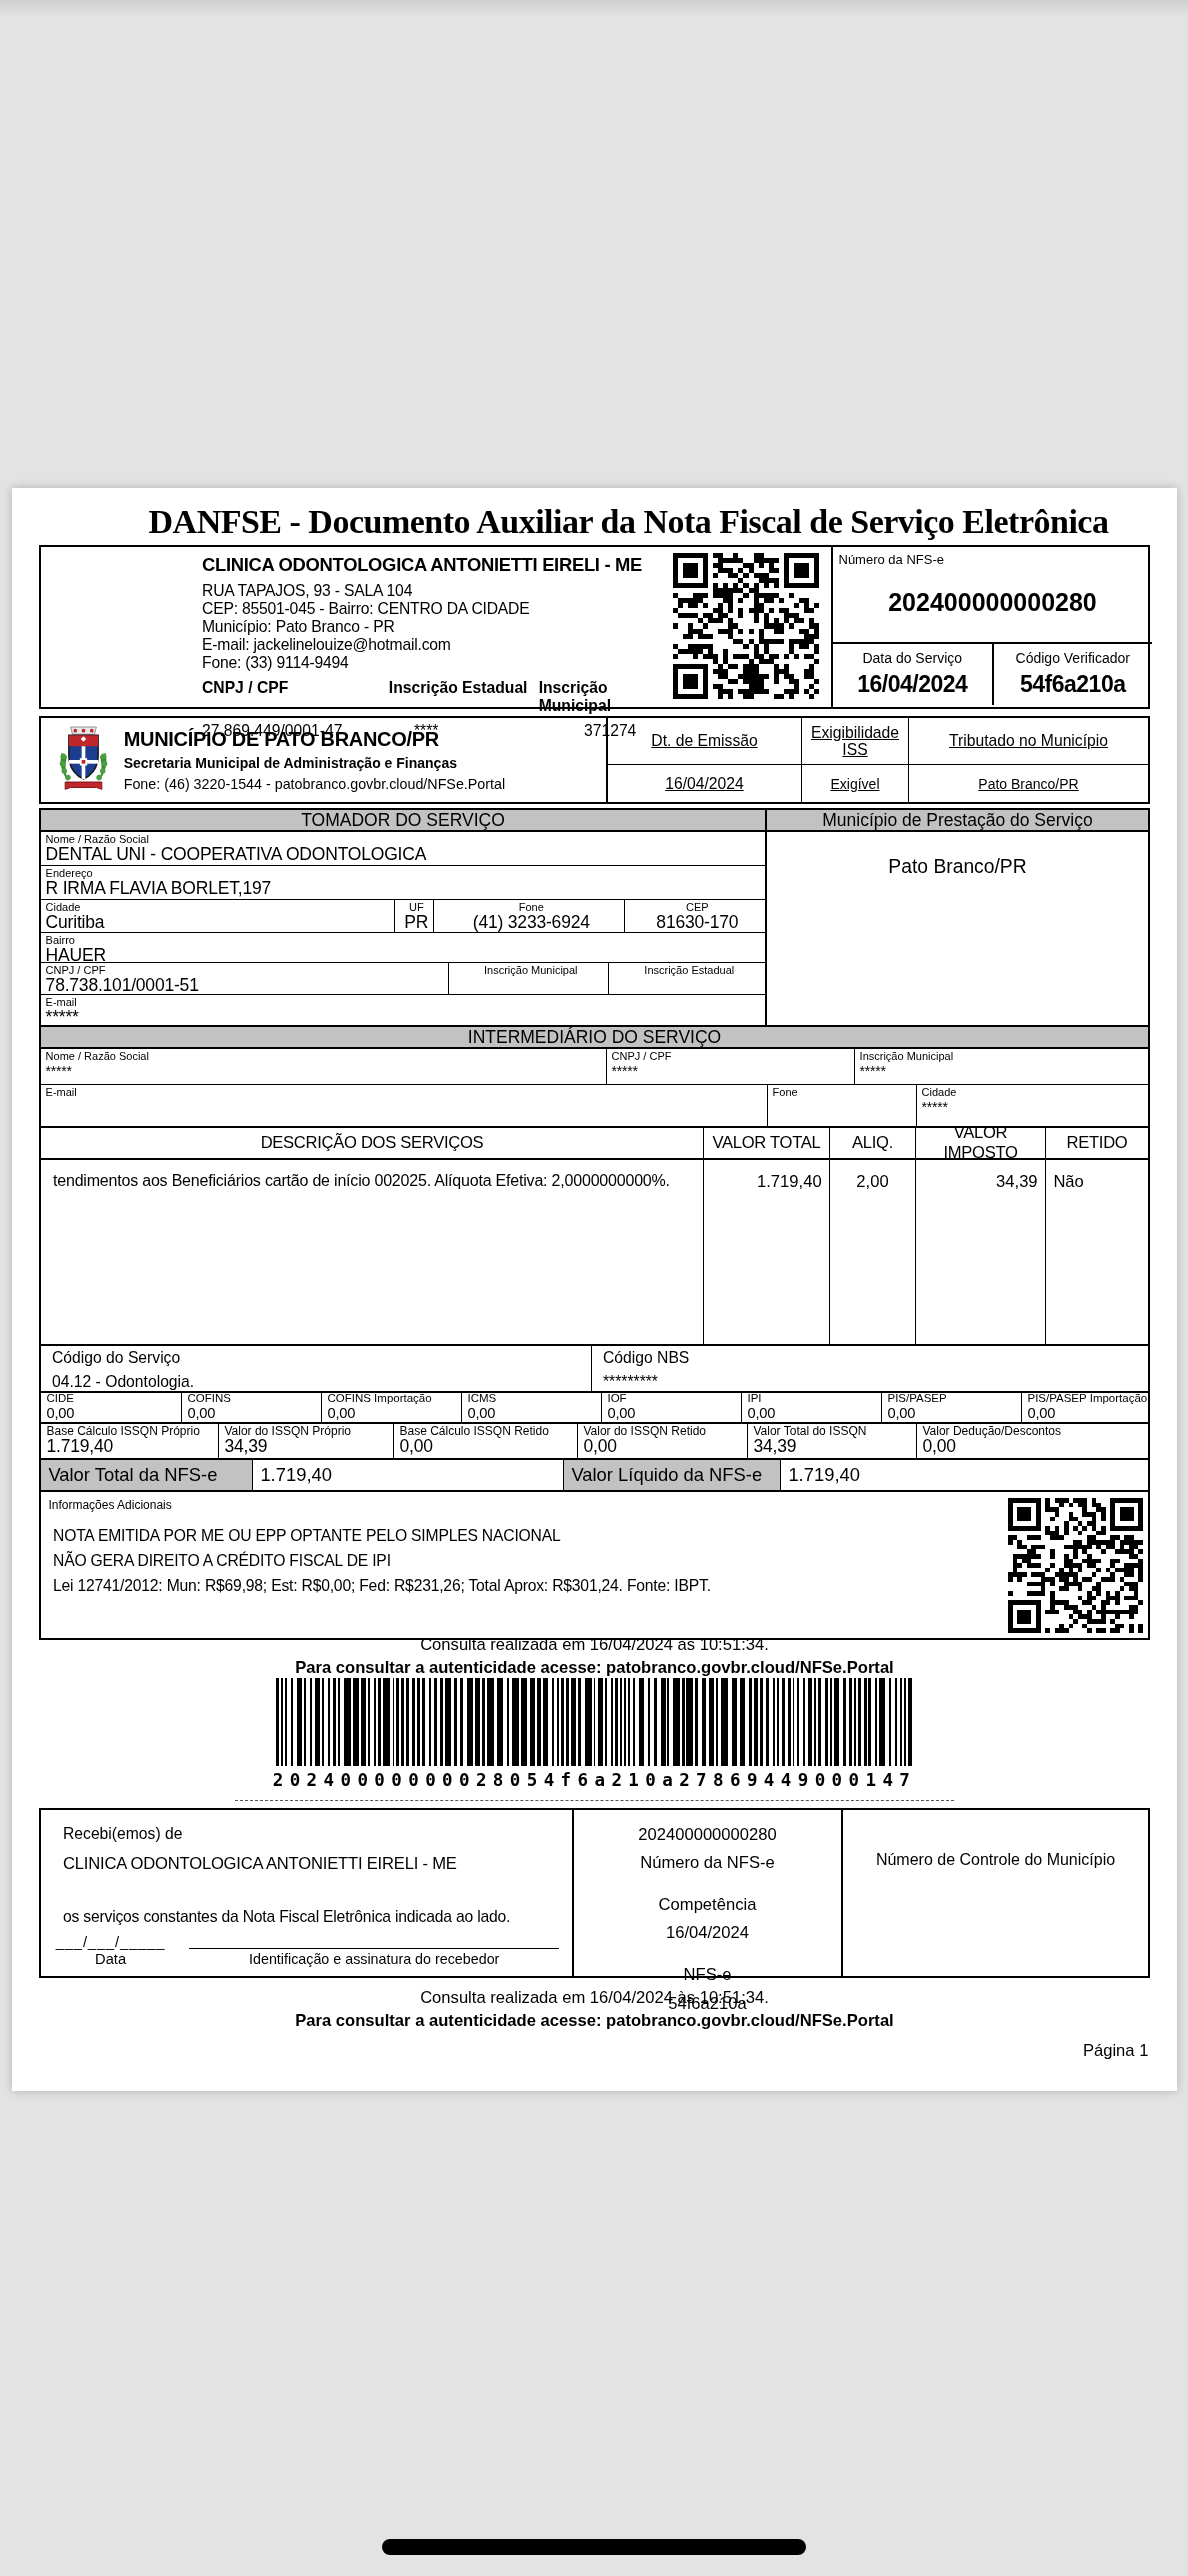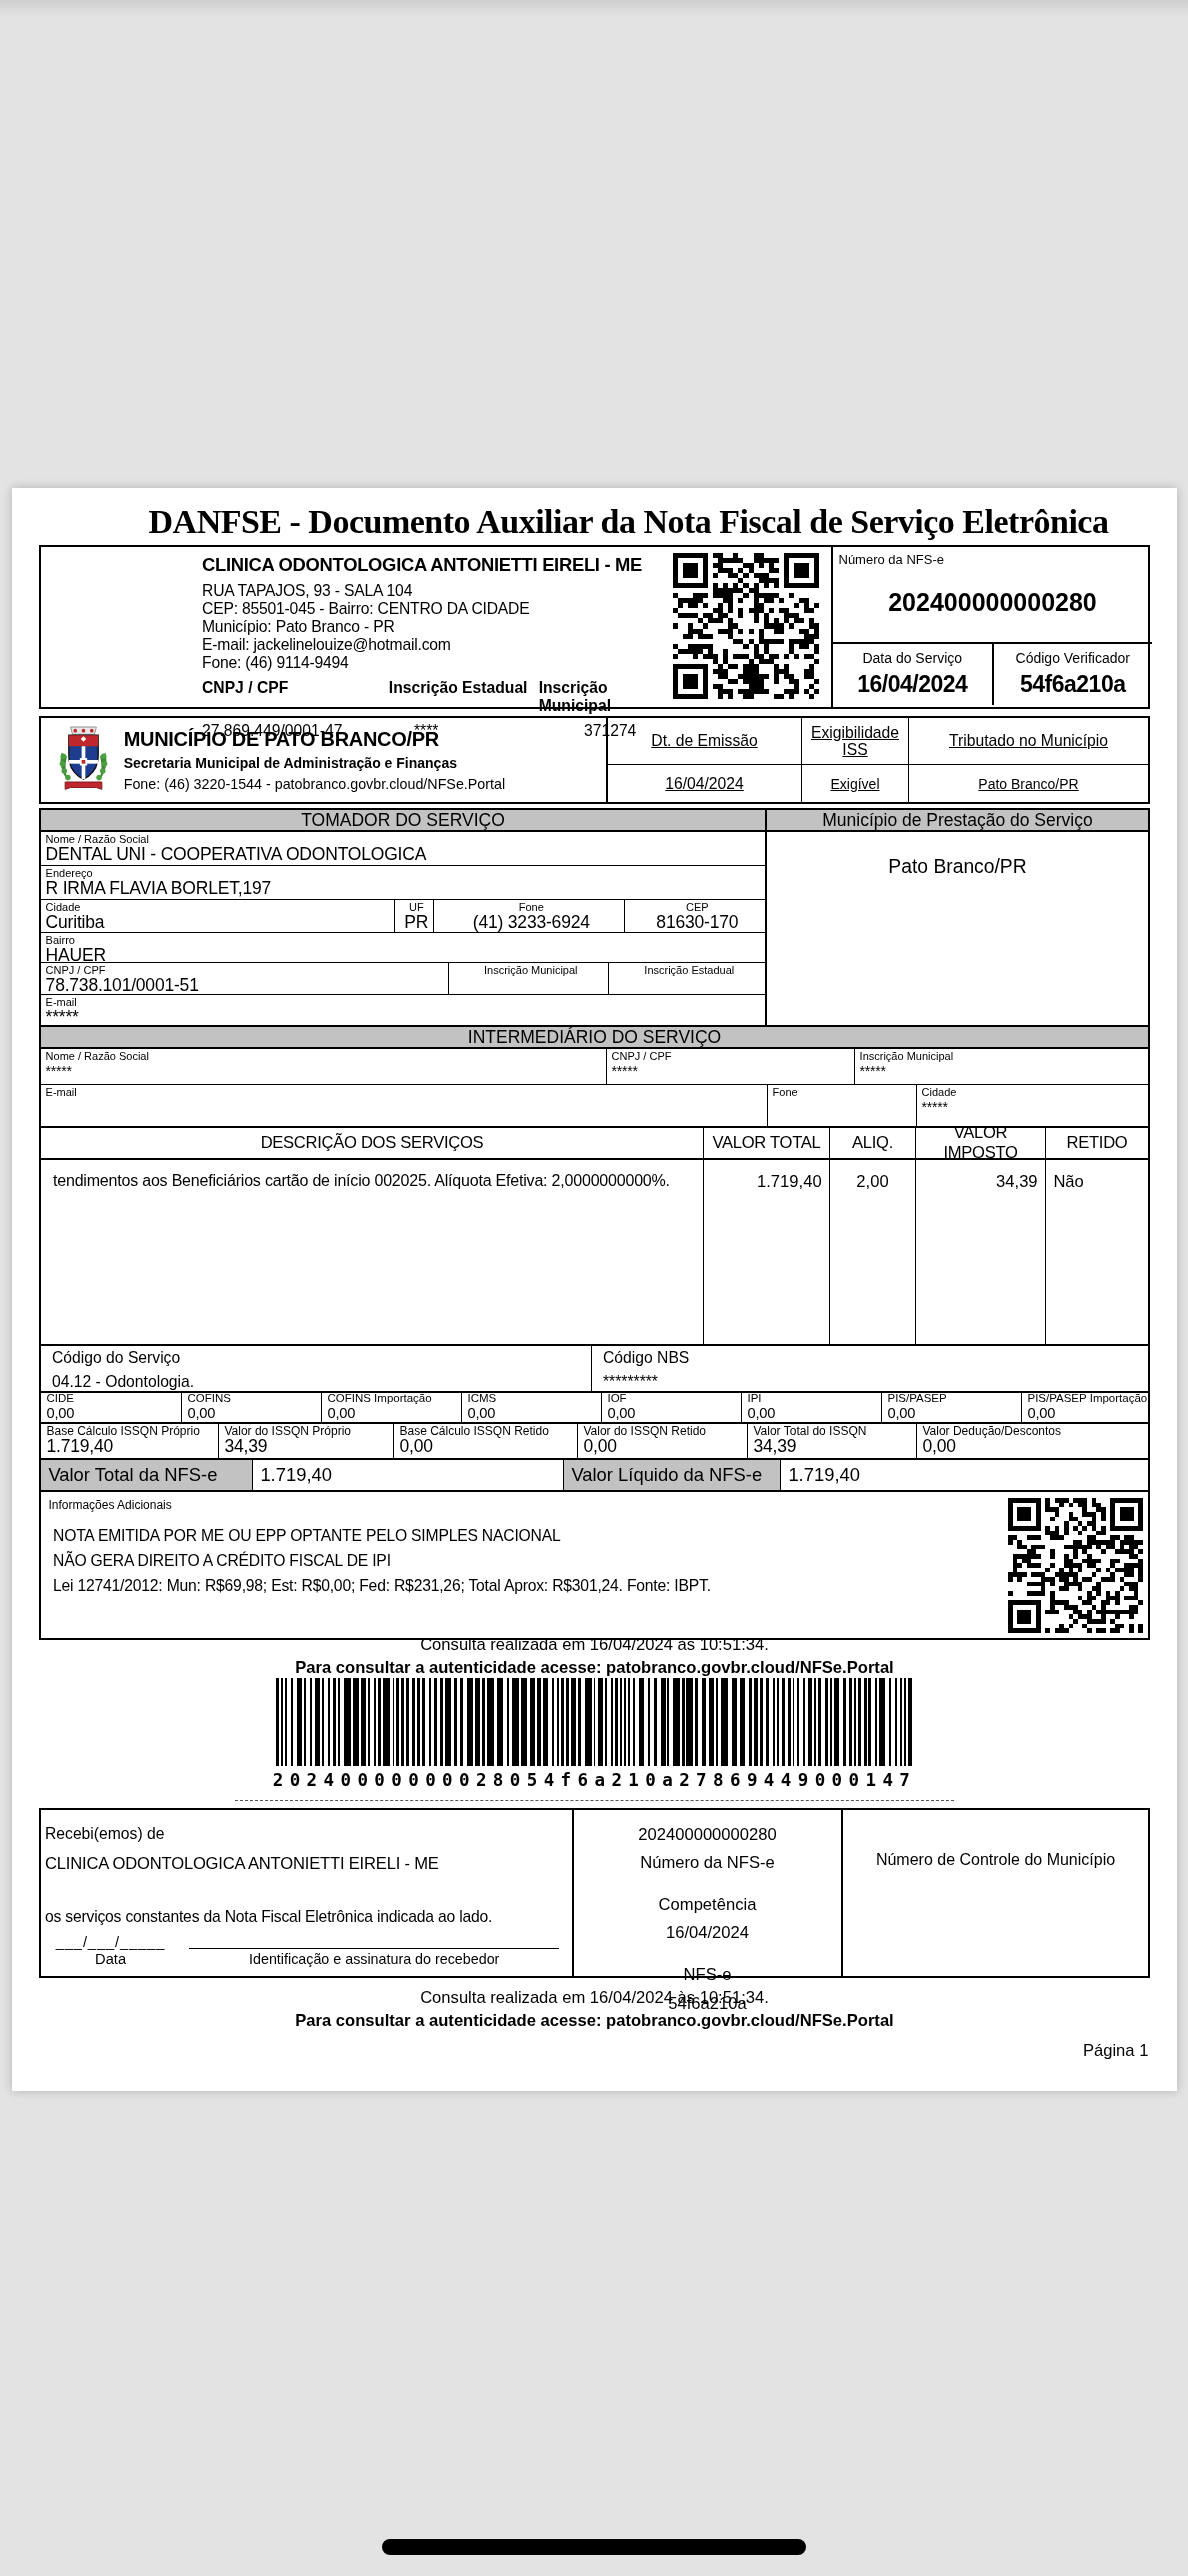--- a/index.html
+++ b/index.html
@@ -103,21 +103,21 @@
   
   .cline{position:absolute;width:100%;text-align:center;font-size:16.6px;}
   .cbold{font-weight:bold;}
   .barcode{position:absolute;top:1190px;left:264px;width:636px;height:88px;}
   .digits{position:absolute;top:1282px;width:100%;text-align:center;
           font-family:"DejaVu Sans Mono",monospace;font-weight:bold;font-size:17.5px;letter-spacing:6.4px;}
   .dash{position:absolute;top:1312px;left:223px;width:719px;border-top:1.8px dashed #555;}
   
   .recibo{position:absolute;top:1320px;left:27px;width:1111px;height:170px;border:2.8px solid #000;
           box-sizing:border-box;display:flex;}
-  .rleft{width:533px;border-right:2.8px solid #000;box-sizing:border-box;position:relative;padding:0 4px;}
+  .rleft{width:533px;border-right:2.8px solid #000;box-sizing:border-box;position:relative;padding:0 22px;}
   .r-l1{position:absolute;top:14.7px;font-size:15.7px;}
   .r-l2{position:absolute;top:44px;font-size:16.6px;letter-spacing:-0.2px;}
   .r-l3{position:absolute;top:98px;font-size:15.7px;letter-spacing:-0.2px;}
   .sigrow{position:absolute;bottom:9.2px;left:14.7px;right:13px;display:flex;align-items:flex-end;gap:24px;}
   .sig-a{text-align:center;font-size:14.7px;}
   .sig-a .slots{font-size:14.7px;letter-spacing:0.9px;}
   .sig-a .slab{font-size:14.7px;margin-top:0.9px;}
   .sig-b{flex:1;text-align:center;font-size:14.3px;}
   .sig-b .line{border-bottom:1.8px solid #000;height:16.6px;}
   .sig-b .slab{margin-top:1.8px;}
@@ -139,21 +139,21 @@
 
     <div class="doc-title">DANFSE - Documento Auxiliar da Nota Fiscal de Serviço Eletrônica</div>
 
     <div class="box1">
       <div class="prest">
         <div class="prest-nome">CLINICA ODONTOLOGICA ANTONIETTI EIRELI - ME</div>
         <div class="prest-line">RUA TAPAJOS, 93 - SALA 104</div>
         <div class="prest-line">CEP: 85501-045 - Bairro: CENTRO DA CIDADE</div>
         <div class="prest-line">Município: Pato Branco - PR</div>
         <div class="prest-line">E-mail: jackelinelouize@hotmail.com</div>
-        <div class="prest-line">Fone: (46) 9114-9494</div>
+        <div class="prest-line">Fone: (33) 9114-9494</div>
         <div class="insc-row">
           <span>CNPJ / CPF</span>
           <span>Inscrição Estadual</span>
           <span>Inscrição Municipal</span>
         </div>
         <div class="vals-row">
           <span>27.869.449/0001-47</span>
           <span>****</span>
           <span>371274</span>
         </div>

